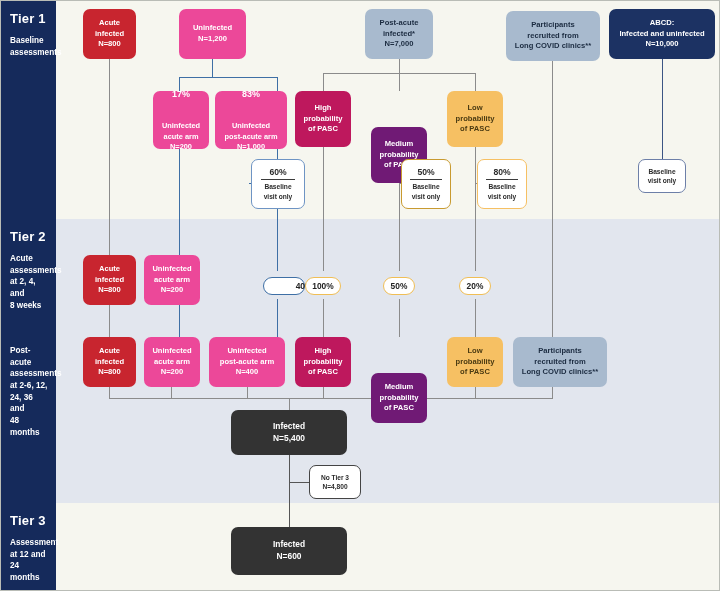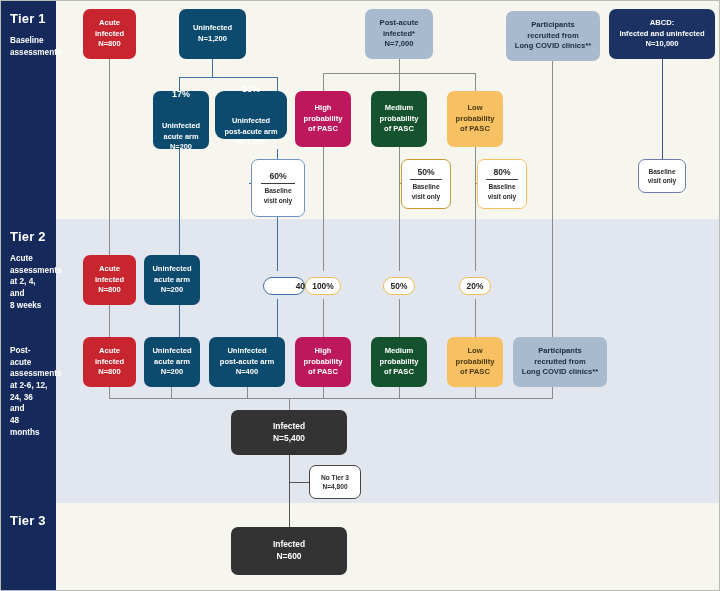--- a/index.html
+++ b/index.html
@@ -53,25 +53,25 @@
     align-items:center;justify-content:center;
     text-align:center;
     font-size:7.6px;line-height:1.42;
     font-weight:bold;
     padding:3px 4px;
     color:#ffffff;
   }
   .node .ln2{display:block;}
 
   .red   {background:#C8252F;}
-  .blue  {background:#0c4a6e;}
+  .blue  {background:#ec4899;}
   .steel {background:#A8BACE;color:#1b2b40;}
   .navy  {background:#1C3263;}
   .high  {background:#be185d;}
-  .med   {background:#14532d;}
+  .med   {background:#701a75;margin-top:36px;}
   .low   {background:#F6C063;color:#4a3a12;}
   .dark  {background:#333333;}
 
   
   .pctbox .pct{font-size:9px;font-weight:bold;margin-bottom:18px;}
   .pctbox .rule{width:72%;height:1px;background:rgba(255,255,255,.85);margin:0 0 3px 0;}
   .pctbox .lbl{font-size:7.4px;line-height:1.4;}
 
   
   .obox{
@@ -153,21 +153,21 @@
   </div>
 
   <div class="node blue pctbox" style="left:152px;top:90px;width:56px;height:58px;">
     <span class="pct">17%</span>
     <span class="rule"></span>
     <span class="lbl">Uninfected</span>
     <span class="lbl">acute arm</span>
     <span class="lbl">N=200</span>
   </div>
 
-  <div class="node blue pctbox" style="left:214px;top:90px;width:72px;height:48px;border-radius:9px;">
+  <div class="node blue pctbox" style="left:214px;top:90px;width:72px;height:58px;">
     <span class="pct">83%</span>
     <span class="rule"></span>
     <span class="lbl">Uninfected</span>
     <span class="lbl">post-acute arm</span>
     <span class="lbl">N=1,000</span>
   </div>
 
   <div class="node steel" style="left:364px;top:8px;width:68px;height:50px;">
     <span class="ln2">Post-acute</span>
     <span class="ln2">infected*</span>
@@ -197,21 +197,21 @@
     <span class="ln2">recruited from</span>
     <span class="ln2">Long COVID clinics**</span>
   </div>
 
   <div class="node navy" style="left:608px;top:8px;width:106px;height:50px;">
     <span class="ln2">ABCD:</span>
     <span class="ln2">Infected and uninfected</span>
     <span class="ln2">N=10,000</span>
   </div>
 
-  <div class="obox ob-blue" style="left:250px;top:158px;width:54px;height:58px;">
+  <div class="obox ob-blue" style="left:250px;top:158px;width:54px;height:50px;">
     <span class="pct">60%</span>
     <span class="rule"></span>
     <span class="lbl">Baseline</span>
     <span class="lbl">visit only</span>
   </div>
 
   <div class="obox ob-med" style="left:400px;top:158px;width:50px;height:50px;">
     <span class="pct">50%</span>
     <span class="rule"></span>
     <span class="lbl">Baseline</span>
@@ -336,15 +336,16 @@
   </div>
 
   <div class="tier-label" id="tier-label-2">
     <div class="tier-title">Tier 2</div>
     <div class="tier-sub">Acute<br>assessments<br>at 2, 4, and<br>8 weeks</div>
     <div class="tier-sub second">Post-acute<br>assessments<br>at 2-6, 12,<br>24, 36 and<br>48 months</div>
   </div>
 
   <div class="tier-label" id="tier-label-3">
     <div class="tier-title">Tier 3</div>
+    <div class="tier-sub">Assessment<br>at 12 and 24<br>months</div>
   </div>
 
 </div>
 
 </body></html>

